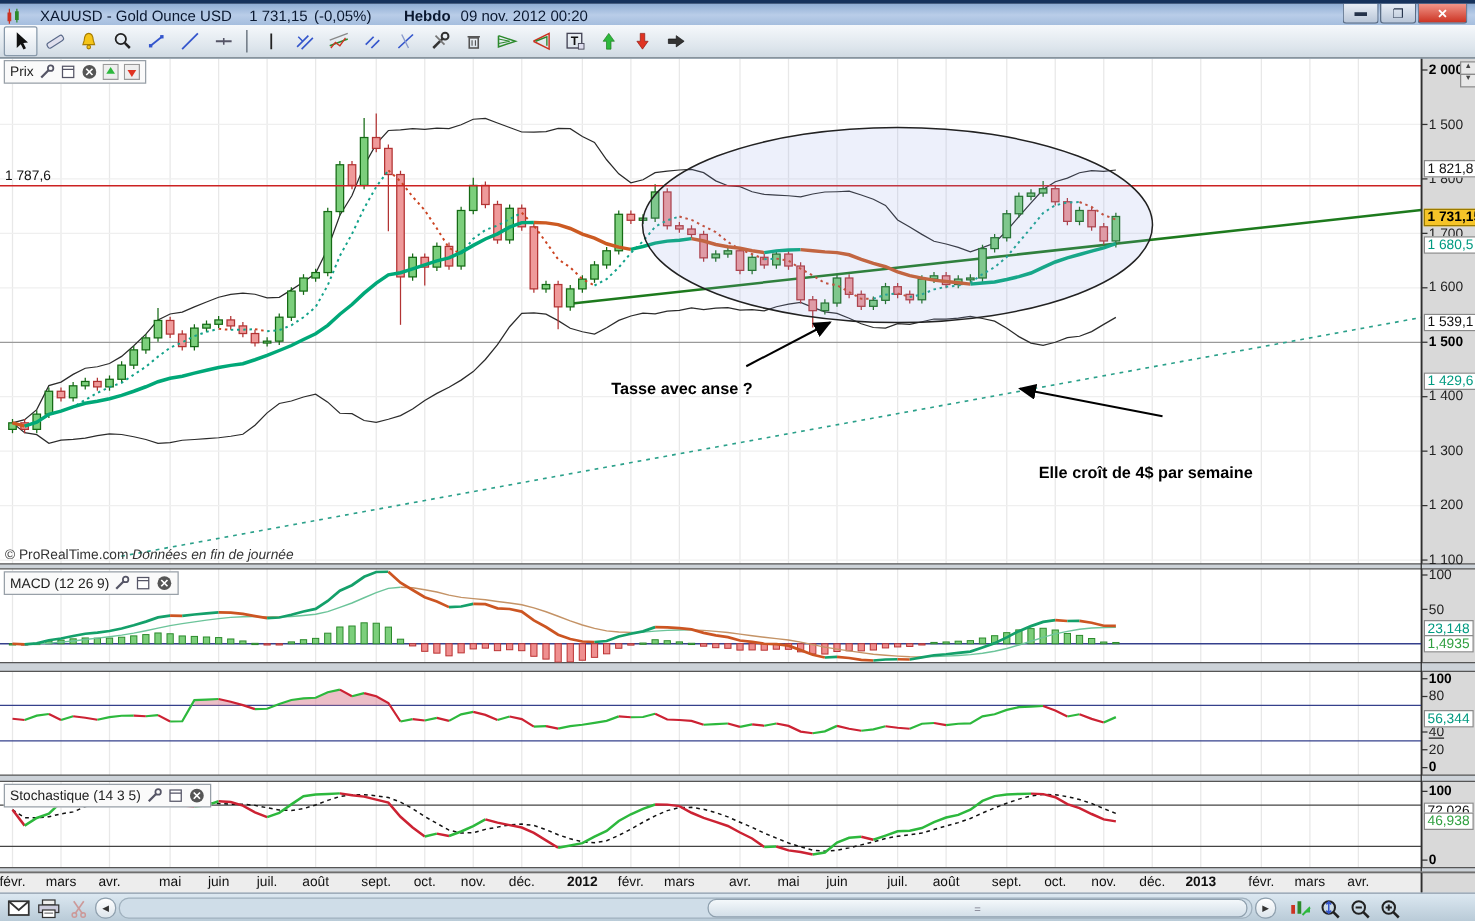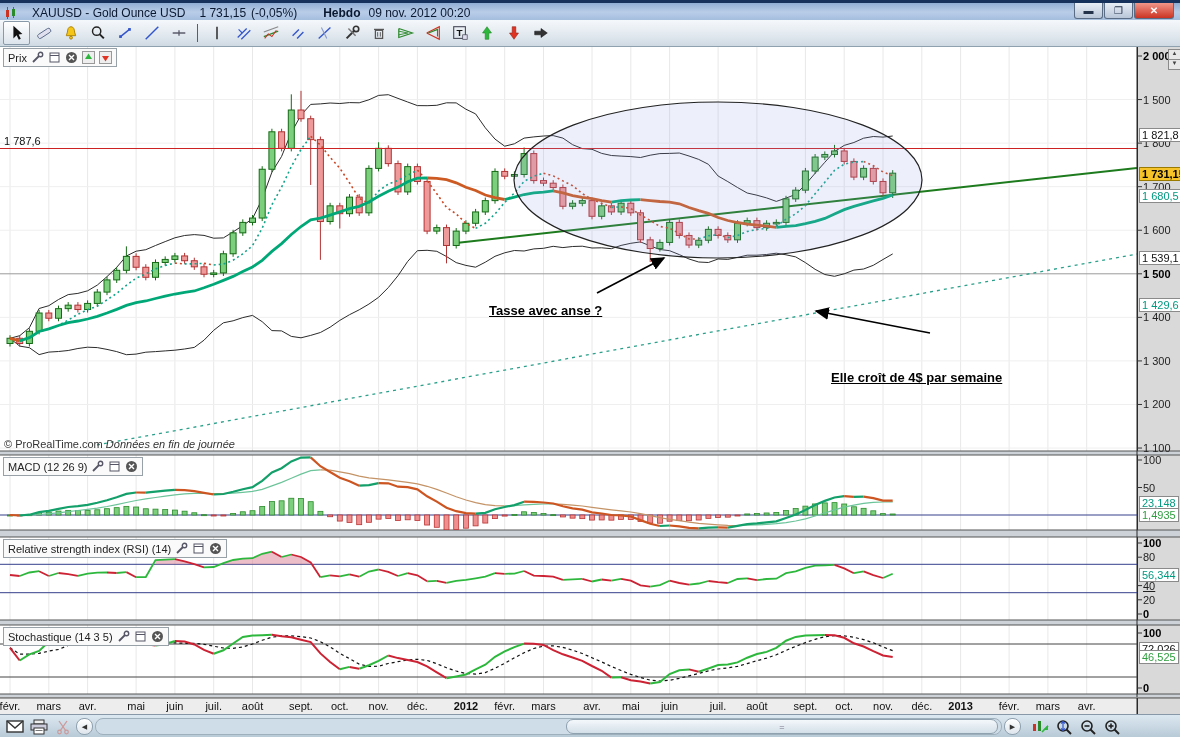--- a/index.html
+++ b/index.html
@@ -47,21 +47,21 @@
 
   .axlabel{position:absolute;left:1143px;font-size:11px;color:#222;white-space:nowrap}
   .axlabel.bold{font-weight:bold;color:#000}
   .chip{position:absolute;left:1139px;font-size:11px;line-height:12px;padding:0 2px;border:1px solid #8a8a8a;background:#fff;white-space:nowrap}
   .chip.yellow{background:#f6c428;border-color:#9a7b00;color:#000;font-weight:bold}
   .chip.tealtext{color:#009a80}
   .chip.greentext{color:#2f9f3f}
   .chip.blacktext{color:#111}
   .mlabel{position:absolute;top:700px;font-size:11px;color:#111;transform:translateX(-50%);white-space:nowrap}
   .mlabel.bold{font-weight:bold}
-  .anno{position:absolute;font-weight:bold;font-size:13px;text-decoration:underline;color:#000;white-space:nowrap;z-index:7}
+  .anno{position:absolute;font-weight:bold;font-size:13px;color:#000;white-space:nowrap;z-index:7}
   .hline-label{position:absolute;font-size:11px;color:#111;z-index:7}
   .copyright{position:absolute;font-size:11px;color:#333;z-index:7;white-space:nowrap}
   .copyright .ital{font-style:italic}
   .axscroll{position:absolute;left:1168px;width:11px;height:9px;border:1px solid #8a8a8a;background:#e8e8e8;
     font-size:6px;line-height:7px;text-align:center;color:#444;z-index:7}
 
   
   .bottombar{position:absolute;top:714px;left:0;right:0;height:23px;
     background:linear-gradient(#dce8f1,#b7c9d6);border-top:1px solid #8898a8;
     display:flex;align-items:center;padding:0 4px;z-index:10}
@@ -271,35 +271,20 @@
         <path d="M6.5 2.5 L10 8 L3 8 Z" fill="#2db83d"></path>
       </svg>
     <svg class="cicon" viewBox="0 0 13 13">
         <rect x="0.5" y="0.5" width="12" height="12" fill="#eee" stroke="#999"></rect>
         <path d="M6.5 10.5 L3 5 L10 5 Z" fill="#e03322"></path>
       </svg>
   </div>
 
   <div class="hchip" style="left:3px;top:457px">
     <span>MACD (12 26 9)</span>
-    <svg class="cicon" viewBox="0 0 13 13">
-        <line x1="2" y1="11" x2="8" y2="5" stroke="#556" stroke-width="1.8"></line>
-        <circle cx="9.5" cy="3.5" r="2.2" fill="none" stroke="#556" stroke-width="1.4"></circle>
-      </svg>
-    <svg class="cicon" viewBox="0 0 13 13">
-        <rect x="2" y="2" width="9" height="9" fill="#fff" stroke="#556"></rect>
-        <line x1="2" y1="4.5" x2="11" y2="4.5" stroke="#556"></line>
-      </svg>
-    <svg class="cicon" viewBox="0 0 13 13">
-        <circle cx="6.5" cy="6.5" r="5.5" fill="#555"></circle>
-        <path d="M4 4 L9 9 M9 4 L4 9" stroke="#fff" stroke-width="1.4"></path>
-      </svg>
-  </div>
-  <div class="hchip" style="left:3px;top:539px">
-    <span>Relative strength index (RSI) (14)</span>
     <svg class="cicon" viewBox="0 0 13 13">
         <line x1="2" y1="11" x2="8" y2="5" stroke="#556" stroke-width="1.8"></line>
         <circle cx="9.5" cy="3.5" r="2.2" fill="none" stroke="#556" stroke-width="1.4"></circle>
       </svg>
     <svg class="cicon" viewBox="0 0 13 13">
         <rect x="2" y="2" width="9" height="9" fill="#fff" stroke="#556"></rect>
         <line x1="2" y1="4.5" x2="11" y2="4.5" stroke="#556"></line>
       </svg>
     <svg class="cicon" viewBox="0 0 13 13">
         <circle cx="6.5" cy="6.5" r="5.5" fill="#555"></circle>
@@ -352,21 +337,21 @@
       <div class="chip greentext" style="left: 1139px; top: 508.179px;">1,4935</div>
       <div class="axlabel bold" style="left: 1143px; top: 537px;">100</div>
       <div class="axlabel" style="left: 1143px; top: 551.2px;">80</div>
       <div class="axlabel" style="left: 1143px; top: 579.6px; text-decoration: underline;">40</div>
       <div class="axlabel" style="left: 1143px; top: 593.8px;">20</div>
       <div class="axlabel bold" style="left: 1143px; top: 608px;">0</div>
       <div class="chip tealtext" style="left: 1139px; top: 567.996px;">56,344</div>
       <div class="axlabel bold" style="left: 1143px; top: 627px;">100</div>
       <div class="axlabel bold" style="left: 1143px; top: 682px;">0</div>
       <div class="chip blacktext" style="left: 1139px; top: 642.386px;">72,026</div>
-      <div class="chip greentext" style="left: 1139px; top: 649.656px;">46,525</div>
+      <div class="chip greentext" style="left: 1139px; top: 649.656px;">46,938</div>
       <div class="mlabel" style="left: 10px; top: 700px;">févr.</div>
       <div class="mlabel" style="left: 48.8px; top: 700px;">mars</div>
       <div class="mlabel" style="left: 87.6px; top: 700px;">avr.</div>
       <div class="mlabel" style="left: 136.1px; top: 700px;">mai</div>
       <div class="mlabel" style="left: 174.9px; top: 700px;">juin</div>
       <div class="mlabel" style="left: 213.7px; top: 700px;">juil.</div>
       <div class="mlabel" style="left: 252.5px; top: 700px;">août</div>
       <div class="mlabel" style="left: 301px; top: 700px;">sept.</div>
       <div class="mlabel" style="left: 339.8px; top: 700px;">oct.</div>
       <div class="mlabel" style="left: 378.6px; top: 700px;">nov.</div>

